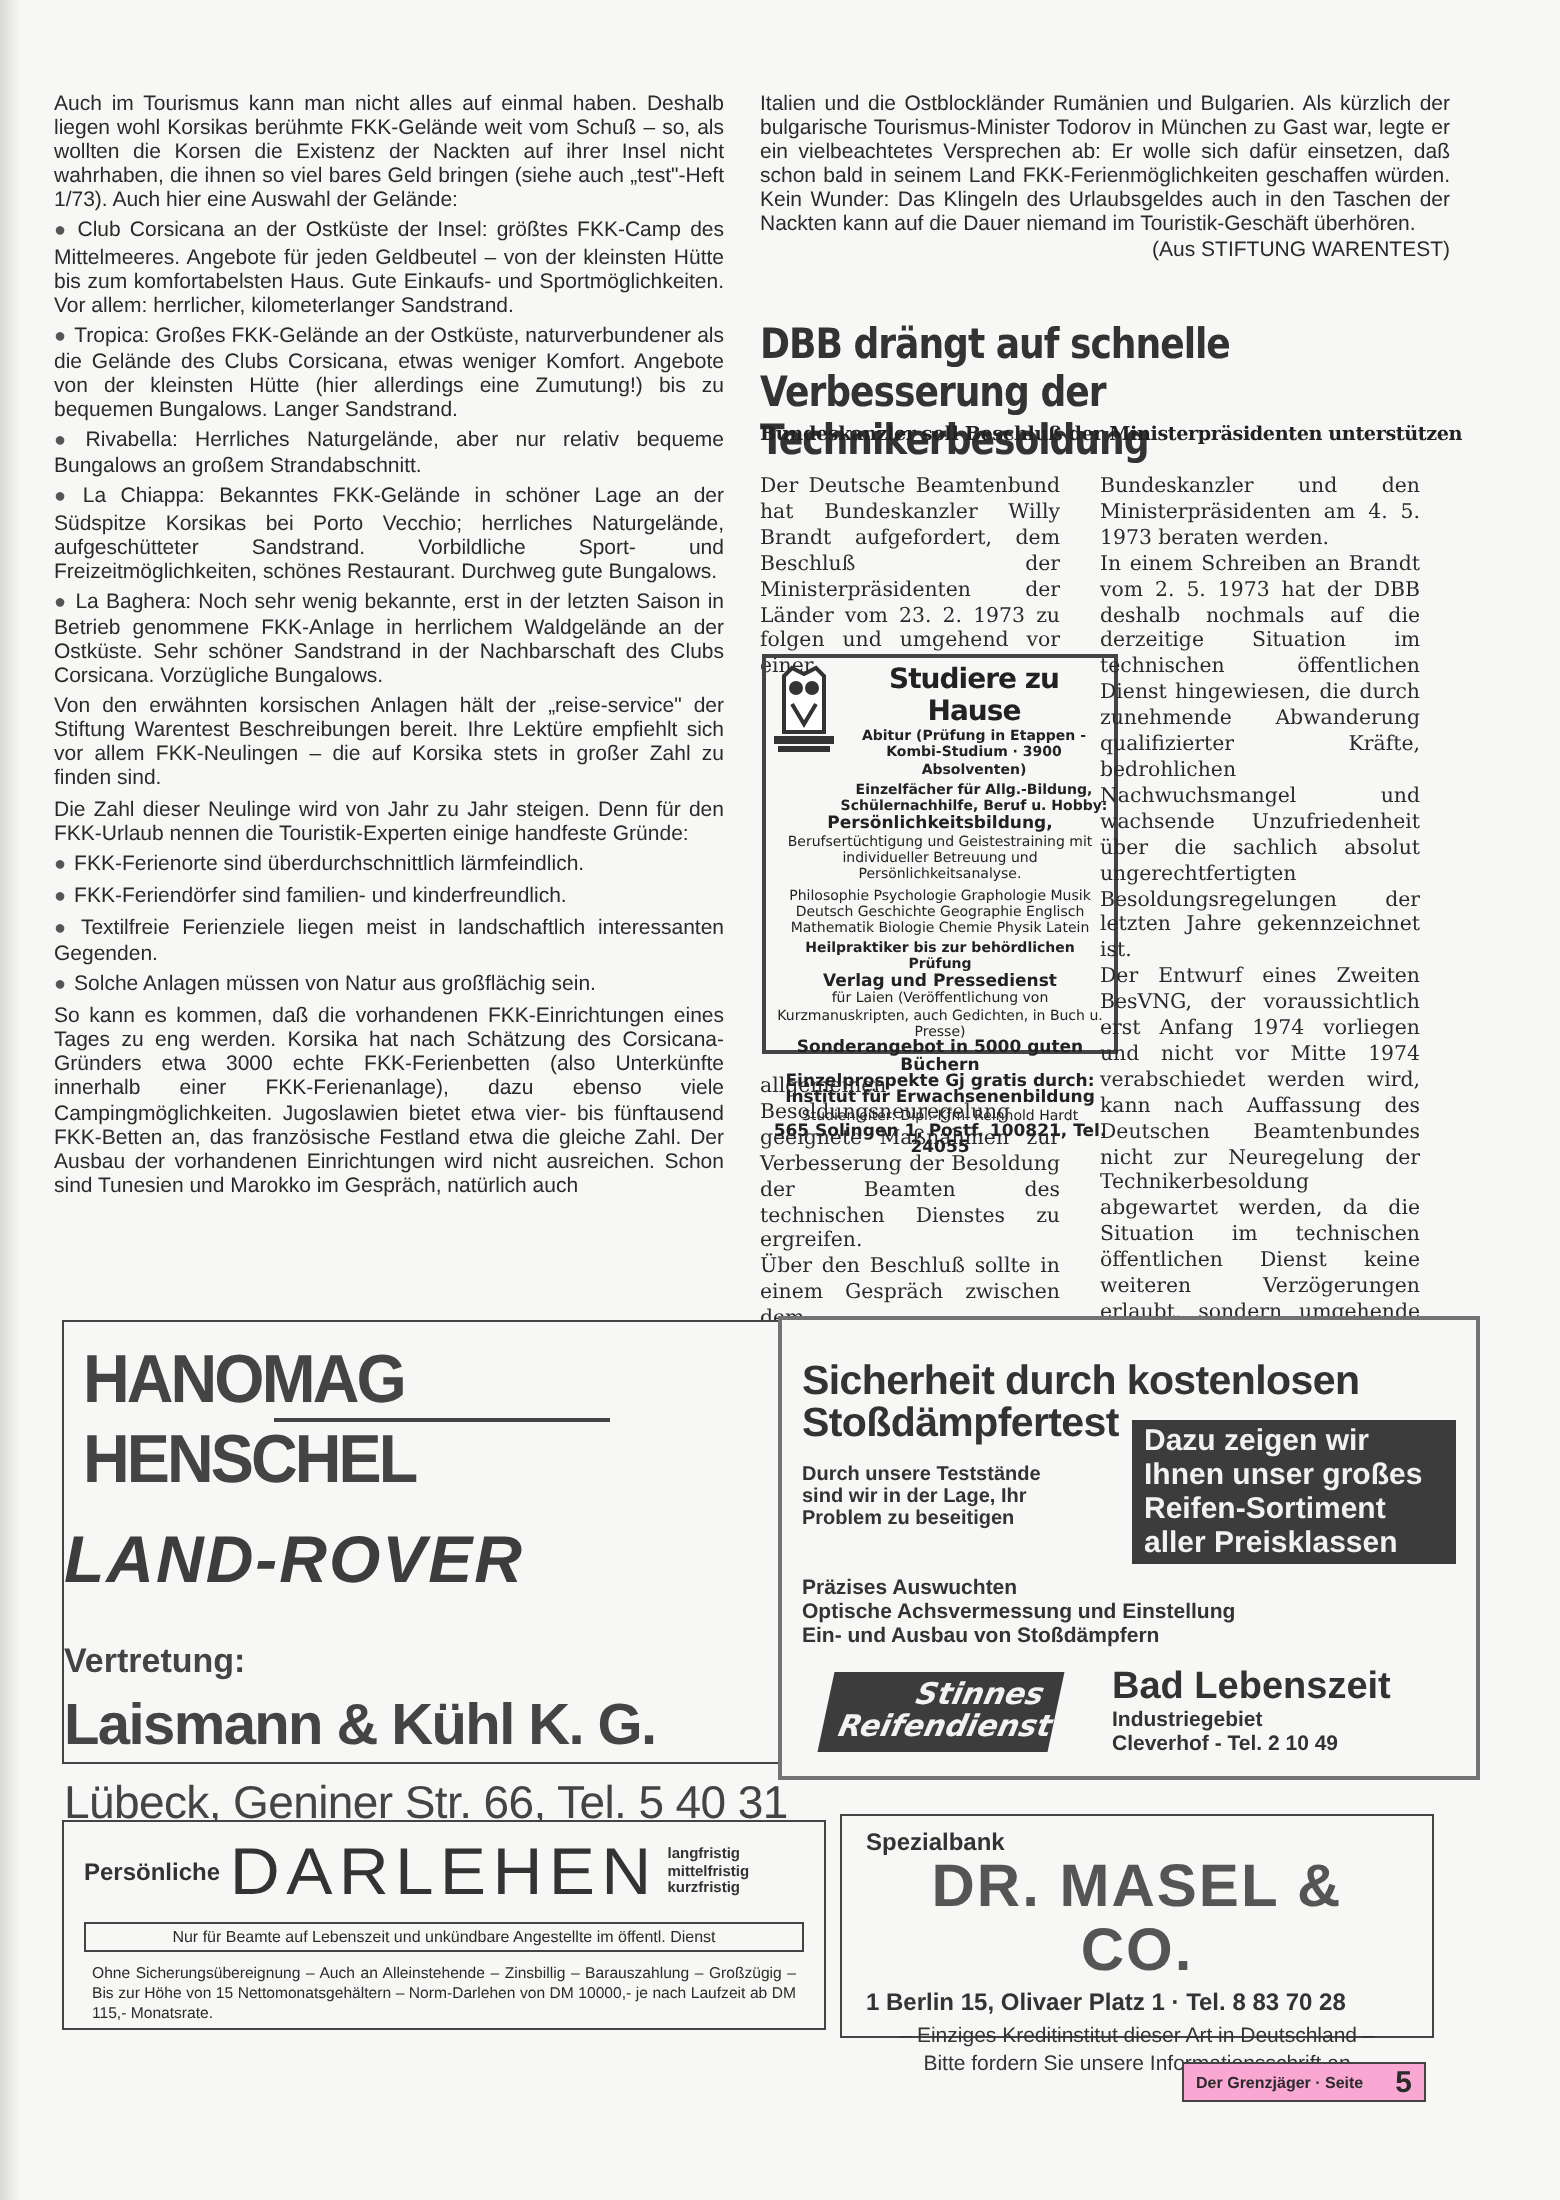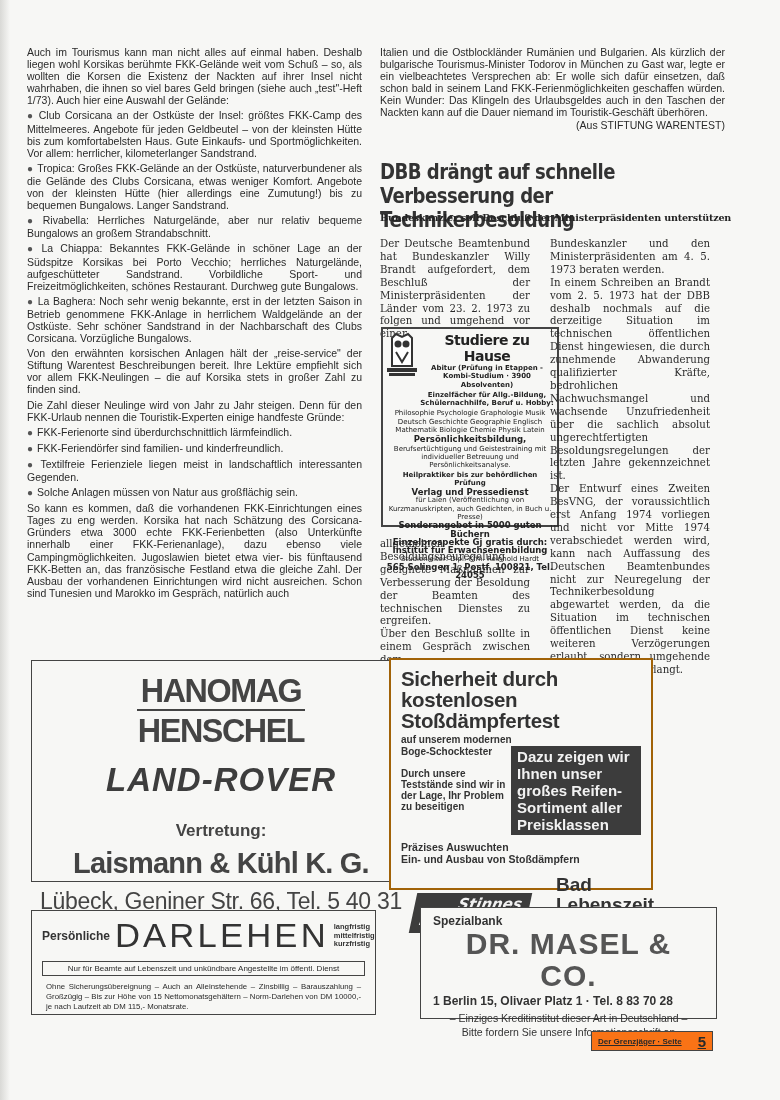--- a/index.html
+++ b/index.html
@@ -32,60 +32,60 @@
   .ad-studiere { position:absolute; left:381px; top:327px; width:178px; height:200px;
     border:2px solid #444; padding:3px 3px; box-sizing:border-box;
     font-family: "DejaVu Sans", sans-serif; font-size:7px; line-height:8.3px; text-align:center; color:#222; }
   .ad-studiere .row-top { display:flex; align-items:flex-start; }
   .owl { width:32px; height:46px; flex:none; margin-right:2px; }
   .studiere-title { font-weight:bold; font-size:14px; line-height:16px; letter-spacing:-0.5px; }
   .ad-studiere .b { font-weight:bold; }
   .ad-studiere .big { font-weight:bold; font-size:8.5px; }
 
   .ad-box { position:absolute; border:1.5px solid #444; box-sizing:border-box; background: #f7f7f5; }
-  #ad-hanomag { left:31px; top:660px; width:380px; height:222px; text-align:center; }
+  #ad-hanomag { left:31px; top:660px; width:380px; height:222px; }
   .hm-line { font-family:"Liberation Sans", sans-serif; font-weight:bold; color:#444; }
   .hm-hanomag { font-size:34px; letter-spacing:-1.5px; line-height:34px; margin-top:12px; transform:scaleX(0.95); }
   .hm-rule { width:168px; height:2px; background:#444; margin: 2px auto 2px auto; }
   .hm-henschel { font-size:34px; letter-spacing:-1.5px; line-height:34px; transform:scaleX(0.95); }
   .hm-rover { font-size:33px; font-style:italic; font-weight:900; letter-spacing:1px; margin-top:14px; color:#3d3d3d; }
   .hm-vertretung { font-size:17px; margin-top:22px; }
   .hm-laismann { font-size:29px; letter-spacing:-0.8px; margin-top:6px; }
   .hm-address { font-weight:normal; font-size:23px; margin-top:8px; letter-spacing:-0.3px; }
 
-  #ad-stinnes { left:389px; top:658px; width:264px; height:232px; border:2px solid #a16207; padding:8px 10px; }
+  #ad-stinnes { left:389px; top:658px; width:351px; height:232px; border:2px solid #737373; padding:20px 10px; }
   .st-title { font-family:"Liberation Sans", sans-serif; font-weight:bold; font-size:20.5px; line-height:21px; color:#333; letter-spacing:-0.3px; }
   .st-sub { font-weight:bold; font-size:10px; line-height:12px; margin-top:3px; color:#333; }
   .st-mid { display:flex; justify-content:space-between; margin-top:4px; }
   .st-note { font-size:10px; line-height:11px; margin-top:14px; color:#333;font-weight:bold; }
   .st-dark { background:#3c3c3c; color:#f2f2f2; font-weight:bold; font-size:15px; line-height:17px; padding:2px 6px; width:150px; }
   .st-services { font-weight:bold; font-size:10.5px; line-height:12px; margin-top:6px; color:#333; }
   .st-bottom { display:flex; align-items:center; margin-top:10px; }
   .stinnes-logo { width:115px; height:40px; background:#3c3c3c; color:#f2f2f2; transform: skewX(-12deg);
     font-family:"DejaVu Sans", sans-serif; font-style:italic; font-weight:bold; font-size:15px; line-height:16px; text-align:right; padding:3px 8px; box-sizing:border-box; margin-left:12px; }
   .st-right { margin-left:28px; color:#333; }
   .st-city { font-weight:bold; font-size:19px; line-height:20px; }
   .st-addr { font-weight:bold; font-size:10.5px; line-height:12px; }
 
-  #ad-darlehen { left:31px; top:910px; width:345px; height:105px; padding:6px 10px; }
+  #ad-darlehen { left:31px; top:910px; width:382px; height:105px; padding:6px 10px; }
   .dl-top { display:flex; align-items:center; }
   .dl-pers { font-weight:bold; font-size:12px; color:#333; }
   .dl-big { font-size:33px; font-weight:normal; letter-spacing:3px; color:#333; margin:0 10px; font-family:"Liberation Sans", sans-serif; transform:scaleX(1.05); }
   .dl-terms { font-weight:bold; font-size:7.5px; line-height:8.5px; color:#333; }
   .dl-notice { border:1px solid #444; font-size:8px; padding:2px 4px; margin-top:6px; text-align:center; }
   .dl-body { font-size:7.8px; line-height:10px; margin-top:6px; text-align:justify; padding:0 4px; }
 
   #ad-masel { left:420px; top:907px; width:297px; height:112px; padding:6px 12px; }
   .ms-spez { font-weight:bold; font-size:12px; color:#333; }
   .ms-name { font-size:30px; font-weight:bold; letter-spacing:1px; color:#555; text-align:center; line-height:32px; }
   .ms-addr { font-weight:bold; font-size:12px; color:#333; margin-top:2px; }
   .ms-line { font-size:10.5px; text-align:center; margin-top:4px; color:#333; }
 
   #footer-badge { position:absolute; left:591px; top:1031px; width:120px; height:18px; border:1px solid #444;
-    font-size:8px; font-weight:bold; display:flex; align-items:center; justify-content:center; gap:16px; background:#f97316;text-decoration:underline; }
+    font-size:8px; font-weight:bold; display:flex; align-items:center; justify-content:center; gap:16px; background:#f9a8d4; }
   #footer-badge .num { font-size:15px; }
 </style>
 </head>
 <body>
 
 <div class="page-edge"></div>
 
 <div id="col-left" class="sans-col">
   <p>Auch im Tourismus kann man nicht alles auf einmal haben. Deshalb liegen wohl Korsikas berühmte FKK-Gelände weit vom Schuß – so, als wollten die Korsen die Existenz der Nackten auf ihrer Insel nicht wahrhaben, die ihnen so viel bares Geld bringen (siehe auch „test"-Heft 1/73). Auch hier eine Auswahl der Gelände:</p>
   <p class="bullet">Club Corsicana an der Ostküste der Insel: größtes FKK-Camp des Mittelmeeres. Angebote für jeden Geldbeutel – von der kleinsten Hütte bis zum komfortabelsten Haus. Gute Einkaufs- und Sportmöglichkeiten. Vor allem: herrlicher, kilometerlanger Sandstrand.</p>
@@ -123,22 +123,22 @@
       <circle cx="12" cy="12" r="3.5" fill="#333"></circle>
       <circle cx="20" cy="12" r="3.5" fill="#333"></circle>
       <path d="M10 20 L16 30 L22 20" fill="none" stroke="#333" stroke-width="2"></path>
     </svg>
     <div>
       <div class="studiere-title">Studiere zu Hause</div>
       <div class="b">Abitur (Prüfung in Etappen - Kombi-Studium · 3900 Absolventen)</div>
       <div class="b" style="margin-top:2px">Einzelfächer für Allg.-Bildung, Schülernachhilfe, Beruf u. Hobby:</div>
     </div>
   </div>
+  <div style="margin-top:1px"><span class="big">Persönlichkeitsbildung,</span> <span>Berufsertüchtigung und Geistestraining mit individueller Betreuung und Persönlichkeitsanalyse.</span></div>
   <div style="margin-top:2px">Philosophie Psychologie Graphologie Musik Deutsch Geschichte Geographie Englisch Mathematik Biologie Chemie Physik Latein</div>
-  <div style="margin-top:1px"><span class="big">Persönlichkeitsbildung,</span> <span>Berufsertüchtigung und Geistestraining mit individueller Betreuung und Persönlichkeitsanalyse.</span></div>
   <div class="b" style="margin-top:1px">Heilpraktiker bis zur behördlichen Prüfung</div>
   <div class="big" style="margin-top:1px">Verlag und Pressedienst</div>
   <div>für Laien (Veröffentlichung von Kurzmanuskripten, auch Gedichten, in Buch u. Presse)</div>
   <div class="big">Sonderangebot in 5000 guten Büchern</div>
   <div class="big">Einzelprospekte  Gj  gratis durch:</div>
   <div class="big">Institut für Erwachsenenbildung</div>
   <div>Studienleiter: Dipl.-Kfm. Reinhold Hardt</div>
   <div class="big">565 Solingen 1, Postf. 100821, Tel. 24055</div>
 </div>
 
@@ -158,30 +158,27 @@
   <div class="hm-rule"></div>
   <div class="hm-line hm-henschel">HENSCHEL</div>
   <div class="hm-line hm-rover">LAND-ROVER</div>
   <div class="hm-line hm-vertretung">Vertretung:</div>
   <div class="hm-line hm-laismann">Laismann &amp; Kühl K. G.</div>
   <div class="hm-line hm-address">Lübeck, Geniner Str. 66, Tel. 5 40 31</div>
 </div>
 
 <div id="ad-stinnes" class="ad-box">
   <div class="st-title">Sicherheit durch kostenlosen Stoßdämpfertest</div>
-  <div class="st-sub">
-    <div>auf unserem modernen</div>
-    <div>Boge-Schocktester</div>
-  </div>
   <div class="st-mid" style="margin-top:-12px">
     <div class="st-note" style="width:140px;margin-top:22px">Durch unsere Teststände sind wir in der Lage, Ihr Problem zu beseitigen</div>
     <div class="st-dark">Dazu zeigen wir Ihnen unser großes Reifen-Sortiment aller Preisklassen</div>
   </div>
   <div class="st-services">
     <div>Präzises Auswuchten</div>
+    <div>Optische Achsvermessung und Einstellung</div>
     <div>Ein- und Ausbau von Stoßdämpfern</div>
   </div>
   <div class="st-bottom">
     <div class="stinnes-logo">
       <div>Stinnes</div>
       <div>Reifendienst</div>
     </div>
     <div class="st-right">
       <div class="st-city">Bad Lebenszeit</div>
       <div class="st-addr">Industriegebiet</div>

